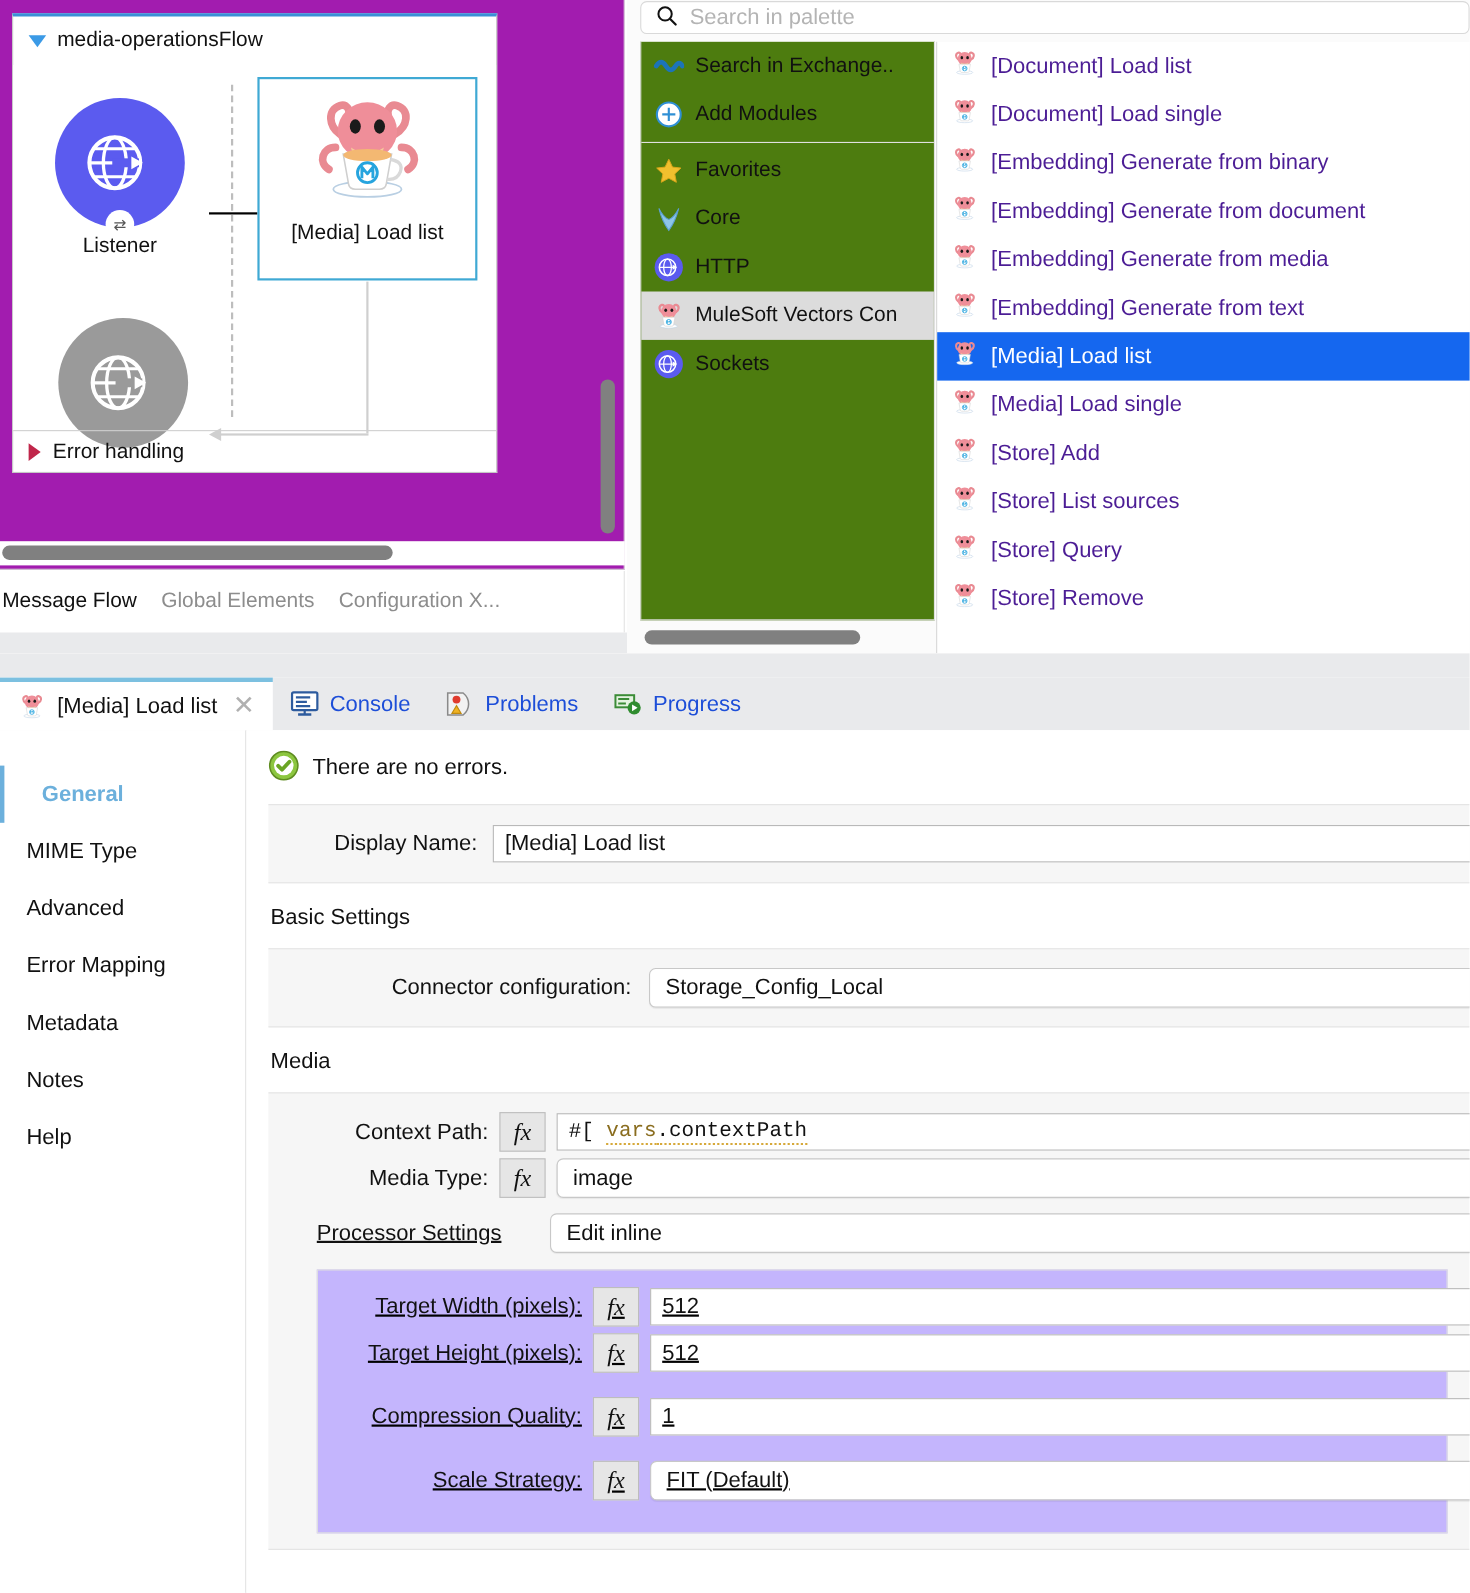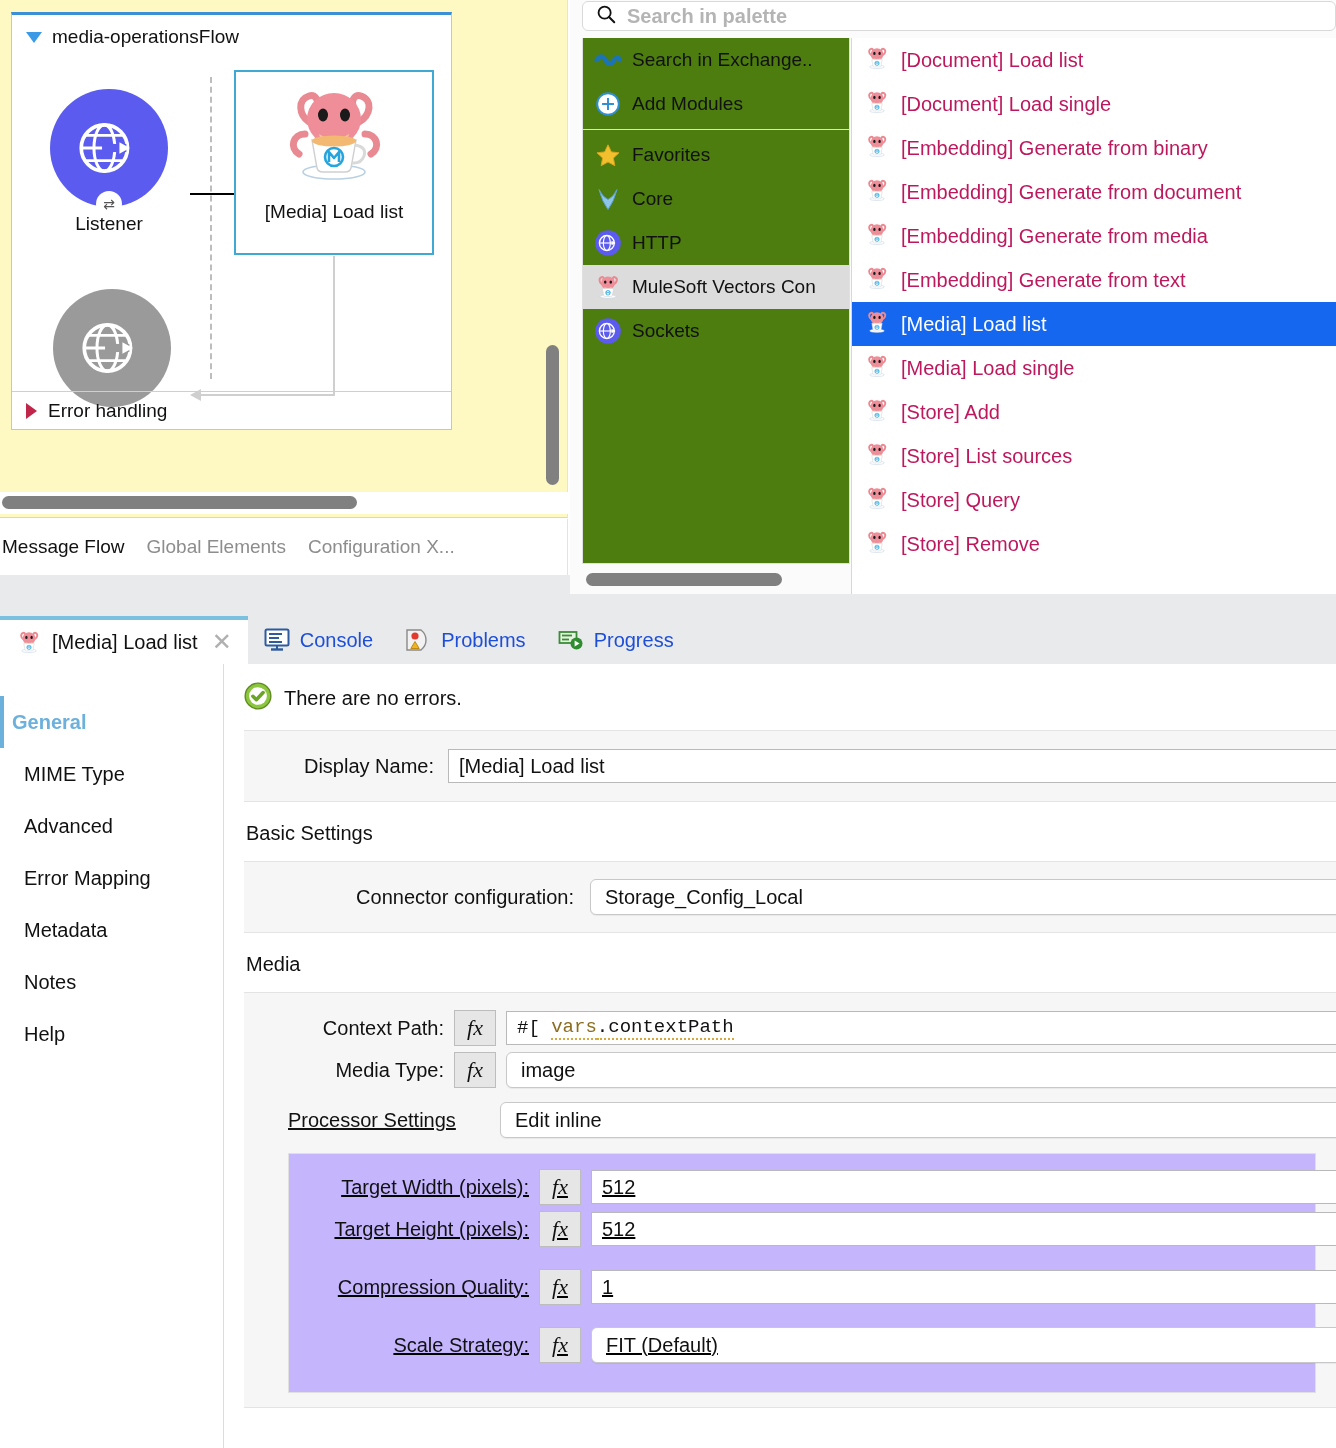--- a/index.html
+++ b/index.html
@@ -15,21 +15,21 @@
     position: absolute; left: 0; top: 0; width: 1336px; height: 594px;
   }
 
   
   #canvas-pane {
     position: absolute; left: 0; top: 0; width: 570px; height: 594px;
     background: #ffffff;
   }
   #canvas-scroll-area {
     position: absolute; left: 0; top: 0; width: 568px; height: 518px;
-    background: #fef9c3;
+    background: #a21caf;
     border-right: 1px solid #e3e3e3;
     border-bottom: 1px solid #d6d6d6;
   }
   #flow-box {
     position: absolute; left: 11px; top: 12px; width: 441px; height: 418px;
     background: #ffffff;
     border: 1px solid #c6c6c6;
     border-top: 3px solid #3b8fd6;
   }
   #flow-header {
@@ -159,21 +159,21 @@
   #palette-search-wrap {
     position: absolute; left: 12px; top: 0px; right: 0px; height: 32px;
     display: flex; align-items: center;
   }
   #palette-search {
     flex: 1; height: 30px; background: #fff;
     border: 1px solid #d9d9d9; border-radius: 6px;
     display: flex; align-items: center; padding-left: 12px;
   }
   #search-icon-g { margin-right: 10px; flex: 0 0 auto; }
-  #palette-search-placeholder { font-size: 20px; color: #b4b4b4; font-weight: bold; }
+  #palette-search-placeholder { font-size: 20px; color: #b4b4b4; }
 
   #palette-categories {
     position: absolute; left: 12px; top: 38px; width: 268px; bottom: 30px;
     background: #4d7c0f; border: 1px solid #e0e0e0; border-top: none;
   }
   .pcat {
     height: 44px; display: flex; align-items: center; padding-left: 10px;
     font-size: 19px; color: #111;
   }
   .pcat.selected { background: #dcdcdc; }
@@ -189,21 +189,21 @@
     position: absolute; left: 16px; bottom: 8px; width: 196px; height: 13px;
     background: #808080; border-radius: 7px;
   }
 
   #palette-ops {
     position: absolute; left: 281px; top: 38px; right: 0; bottom: 0;
     background: #ffffff; border-left: 1px solid #d7d7d7;
   }
   .pop {
     height: 44px; display: flex; align-items: center; padding-left: 12px;
-    font-size: 20px; color: #be185d;
+    font-size: 20px; color: #4c1d95;
   }
   .pop.selected { background: #1567ef; color: #ffffff; }
   .pop .mule-icon { margin-right: 11px; flex: 0 0 auto; }
 
   
   #props-region {
     position: absolute; left: 0; top: 594px; width: 1336px; height: 854px;
     background: #ffffff;
   }
   #props-tabbar {
@@ -234,21 +234,21 @@
     position: absolute; left: 0; top: 0; width: 224px; bottom: 0;
     background: #ffffff; border-right: 1px solid #dcdcdc;
     padding-top: 32px;
   }
   .pside {
     height: 52px; display: flex; align-items: center; padding-left: 24px;
     font-size: 20px; color: #111;
   }
   .pside.active {
     color: #6cb0dc; font-weight: bold;
-    border-left: 4px solid #6cb0dc; padding-left: 8px;
+    border-left: 4px solid #6cb0dc; padding-left: 34px;
   }
 
   #props-content {
     position: absolute; left: 224px; top: 0; right: 0; bottom: 0;
     background: #ffffff; overflow: hidden;
   }
   #no-errors-row {
     display: flex; align-items: center; margin: 18px 0 0 20px;
   }
   #no-errors-text { font-size: 20px; color: #111; margin-left: 12px; }

